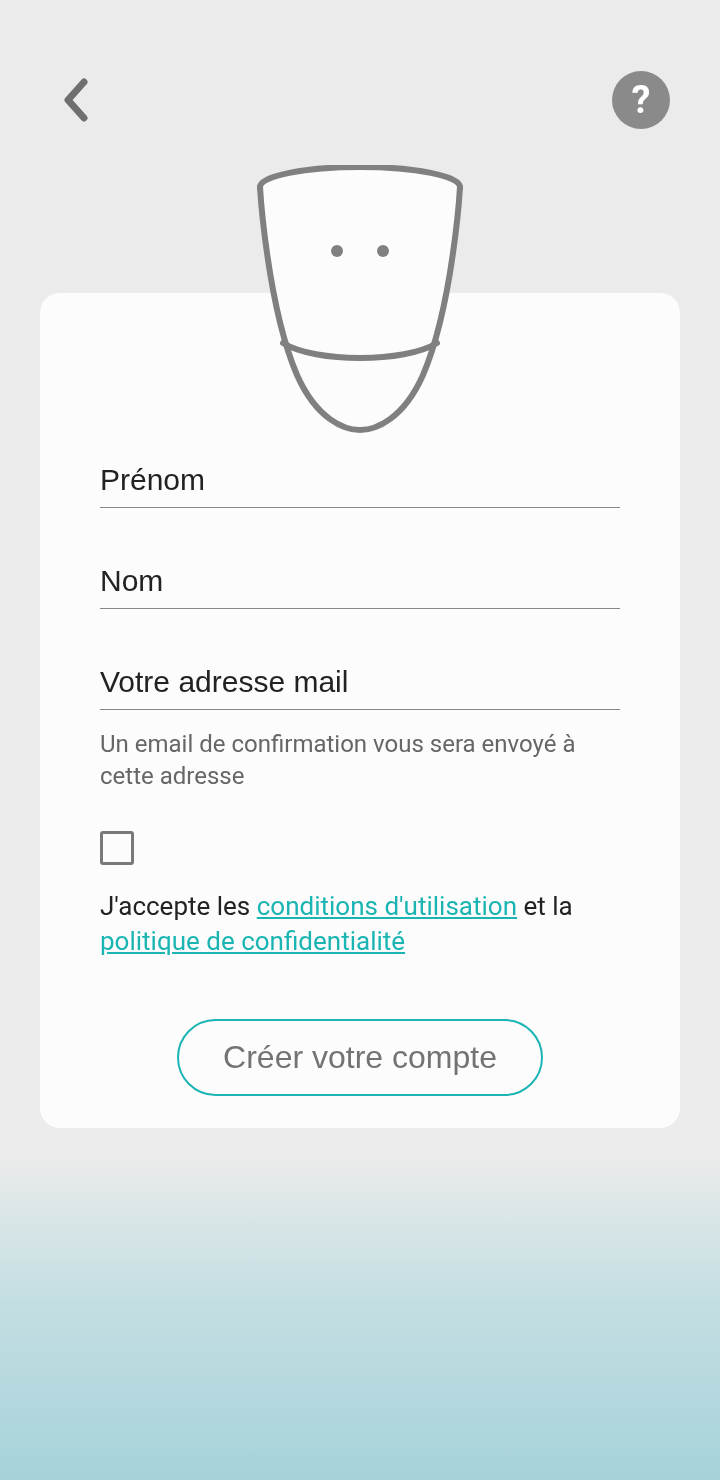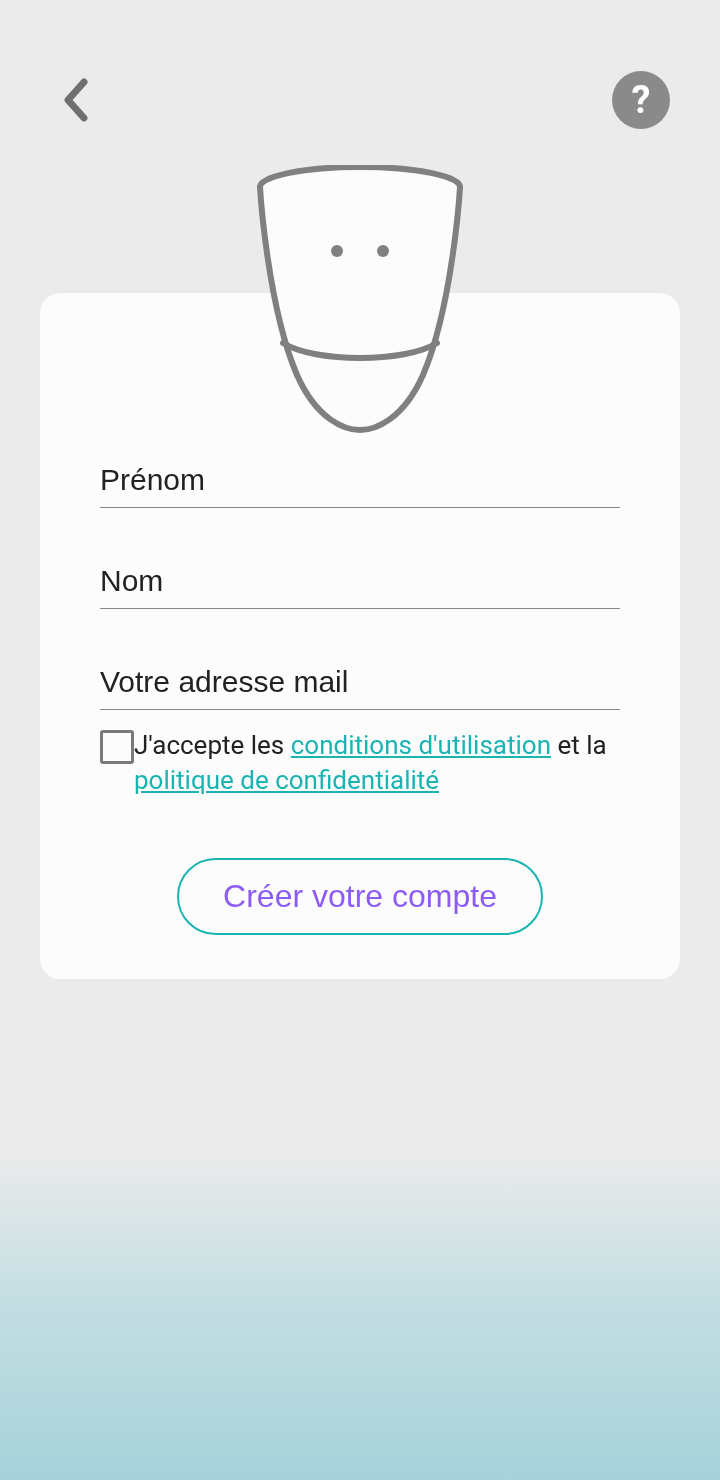--- a/index.html
+++ b/index.html
@@ -66,21 +66,21 @@
     }
 
     
     .card {
       position:absolute;
       top:293px;
       left:40px;
       right:40px;
       background:#FCFCFC;
       border-radius:20px;
-      padding: 160px 60px 44px 60px;
+      padding: 160px 60px 32px 60px;
     }
 
     
     .field {
       width:100%;
       border:0;
       border-bottom:1.5px solid #888;
       background:transparent;
       font-size:30px;
       color:#222;
@@ -117,22 +117,24 @@
       font-size:30px;
       color:#222;
       outline:none;
     }
     .pwd-input::placeholder { color:#222; }
     .eye-btn { flex:0 0 auto; cursor:pointer; padding:4px 0 4px 12px; }
 
     
     .check-row {
       display:flex;
+      gap:24px;
       align-items:flex-start;
       margin-bottom:60px;
+      flex-direction:column;
     }
     .checkbox {
       width:34px;
       height:34px;
       border:3px solid #7a7a7a;
       border-radius:3px;
       flex:0 0 auto;
       margin-top:2px;
       cursor:pointer;
     }
@@ -145,21 +147,21 @@
       color:#1AB5B3;
       text-decoration:underline;
       cursor:pointer;
     }
 
     
     .cta-wrap { display:flex; justify-content:center; }
     .cta {
       border:2px solid #1AB5B3;
       background:#FCFCFC;
-      color:#8b5cf6;
+      color:#737373;
       font-size:32px;
       padding:18px 44px;
       border-radius:40px;
       cursor:pointer;
     }
   </style>
 </head>
 <body>
 
 <div class="topbar">
@@ -188,20 +190,21 @@
 </div>
 
 <div class="card">
 
   <input class="field" type="text" placeholder="Prénom" style="">
 
   <input class="field" type="text" placeholder="Nom" style="">
 
   <input class="field email-wrap" type="email" placeholder="Votre adresse mail" style="">
 
+  <p class="helper">Un email de confirmation vous sera envoyé à cette adresse</p>
 
 
   <div class="check-row">
     <div class="checkbox"></div>
     <div class="check-text">
       <span>J'accepte les </span><a href="#">conditions d'utilisation</a><span> et la </span><a href="#">politique de confidentialité</a>
     </div>
   </div>
 
   <div class="cta-wrap">

